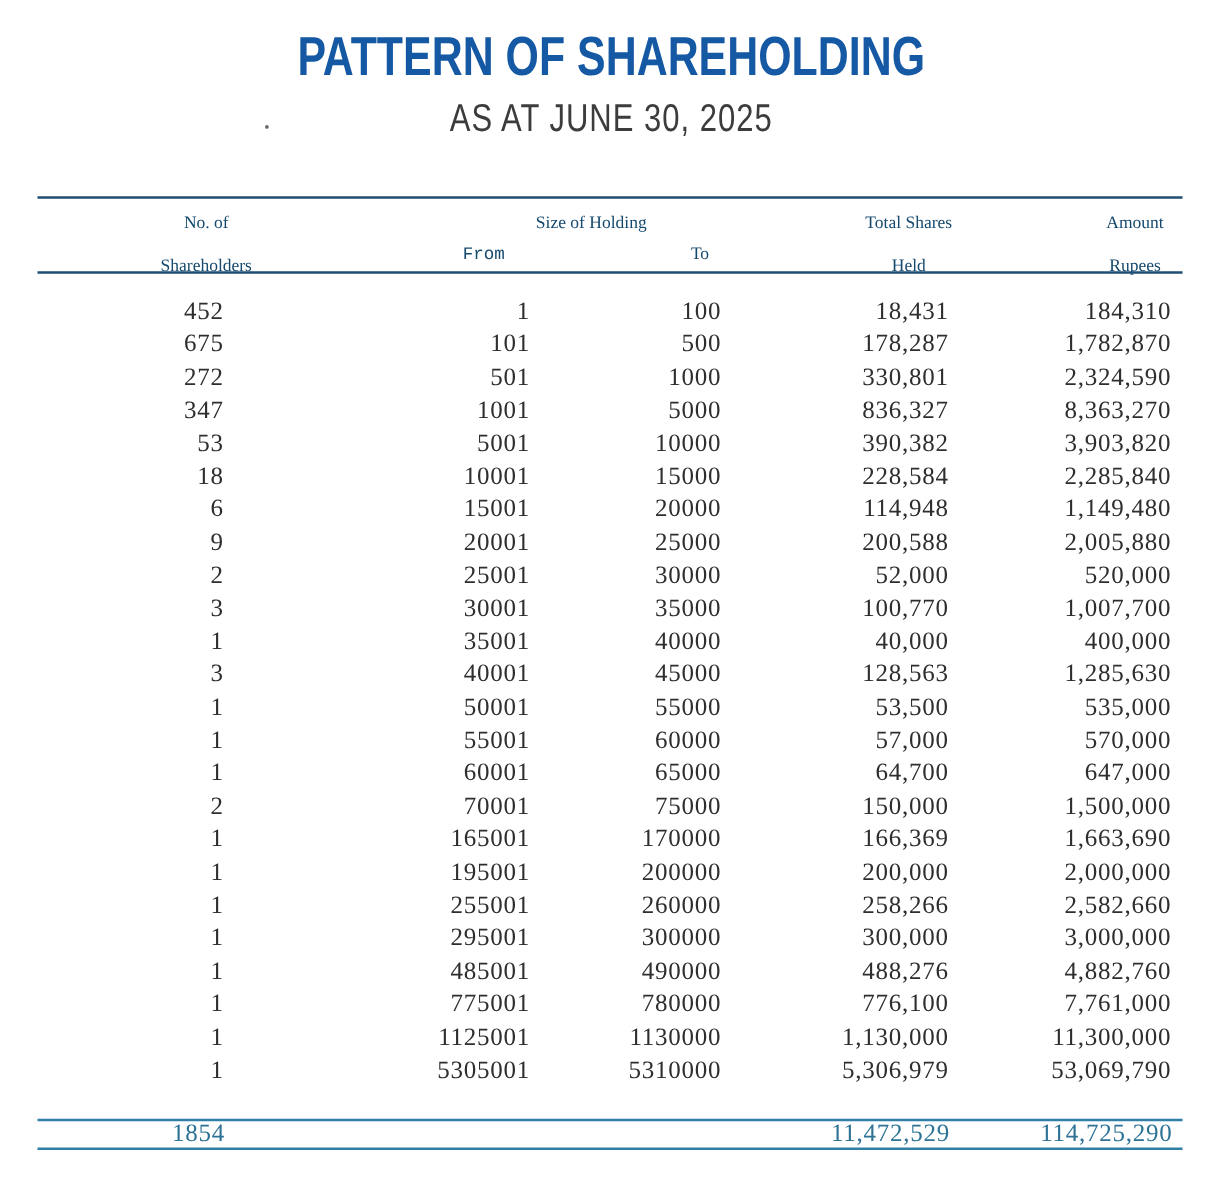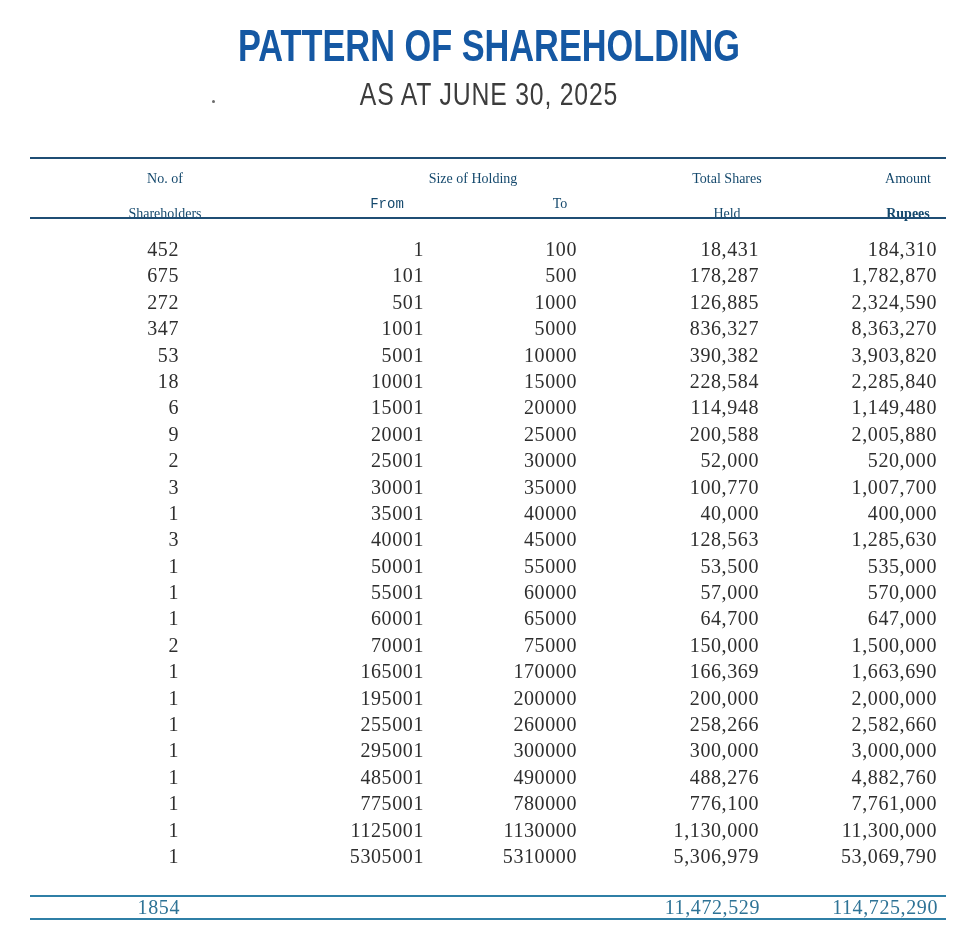--- a/index.html
+++ b/index.html
@@ -105,21 +105,21 @@
     <span class="colhead h2" style="left:165px;">Shareholders</span>
 
     <span class="colhead h1" style="left:473px;">Size of Holding</span>
     <span class="colhead h2b" style="left:387px;font-family:Liberation Mono, monospace;">From</span>
     <span class="colhead h2b" style="left:560px;">To</span>
 
     <span class="colhead h1" style="left:727px;">Total Shares</span>
     <span class="colhead h2" style="left:727px;">Held</span>
 
     <span class="colhead h1" style="left:908px;text-align:right;">Amount</span>
-    <span class="colhead h2" style="left:908px;font-weight:bold;">Rupees</span>
+    <span class="colhead h2" style="left:908px;">Rupees</span>
 
     <div class="rule r-header-bot"></div>
 
     <div class="rows">
         <div class="row">
           <span class="cell c-shareholders">452</span>
           <span class="cell c-from">1</span>
           <span class="cell c-to">100</span>
           <span class="cell c-shares">18,431</span>
           <span class="cell c-amount">184,310</span>
@@ -128,21 +128,21 @@
           <span class="cell c-shareholders">675</span>
           <span class="cell c-from">101</span>
           <span class="cell c-to">500</span>
           <span class="cell c-shares">178,287</span>
           <span class="cell c-amount">1,782,870</span>
         </div>
         <div class="row">
           <span class="cell c-shareholders">272</span>
           <span class="cell c-from">501</span>
           <span class="cell c-to">1000</span>
-          <span class="cell c-shares">126,885</span>
+          <span class="cell c-shares">330,801</span>
           <span class="cell c-amount">2,324,590</span>
         </div>
         <div class="row">
           <span class="cell c-shareholders">347</span>
           <span class="cell c-from">1001</span>
           <span class="cell c-to">5000</span>
           <span class="cell c-shares">836,327</span>
           <span class="cell c-amount">8,363,270</span>
         </div>
         <div class="row">

